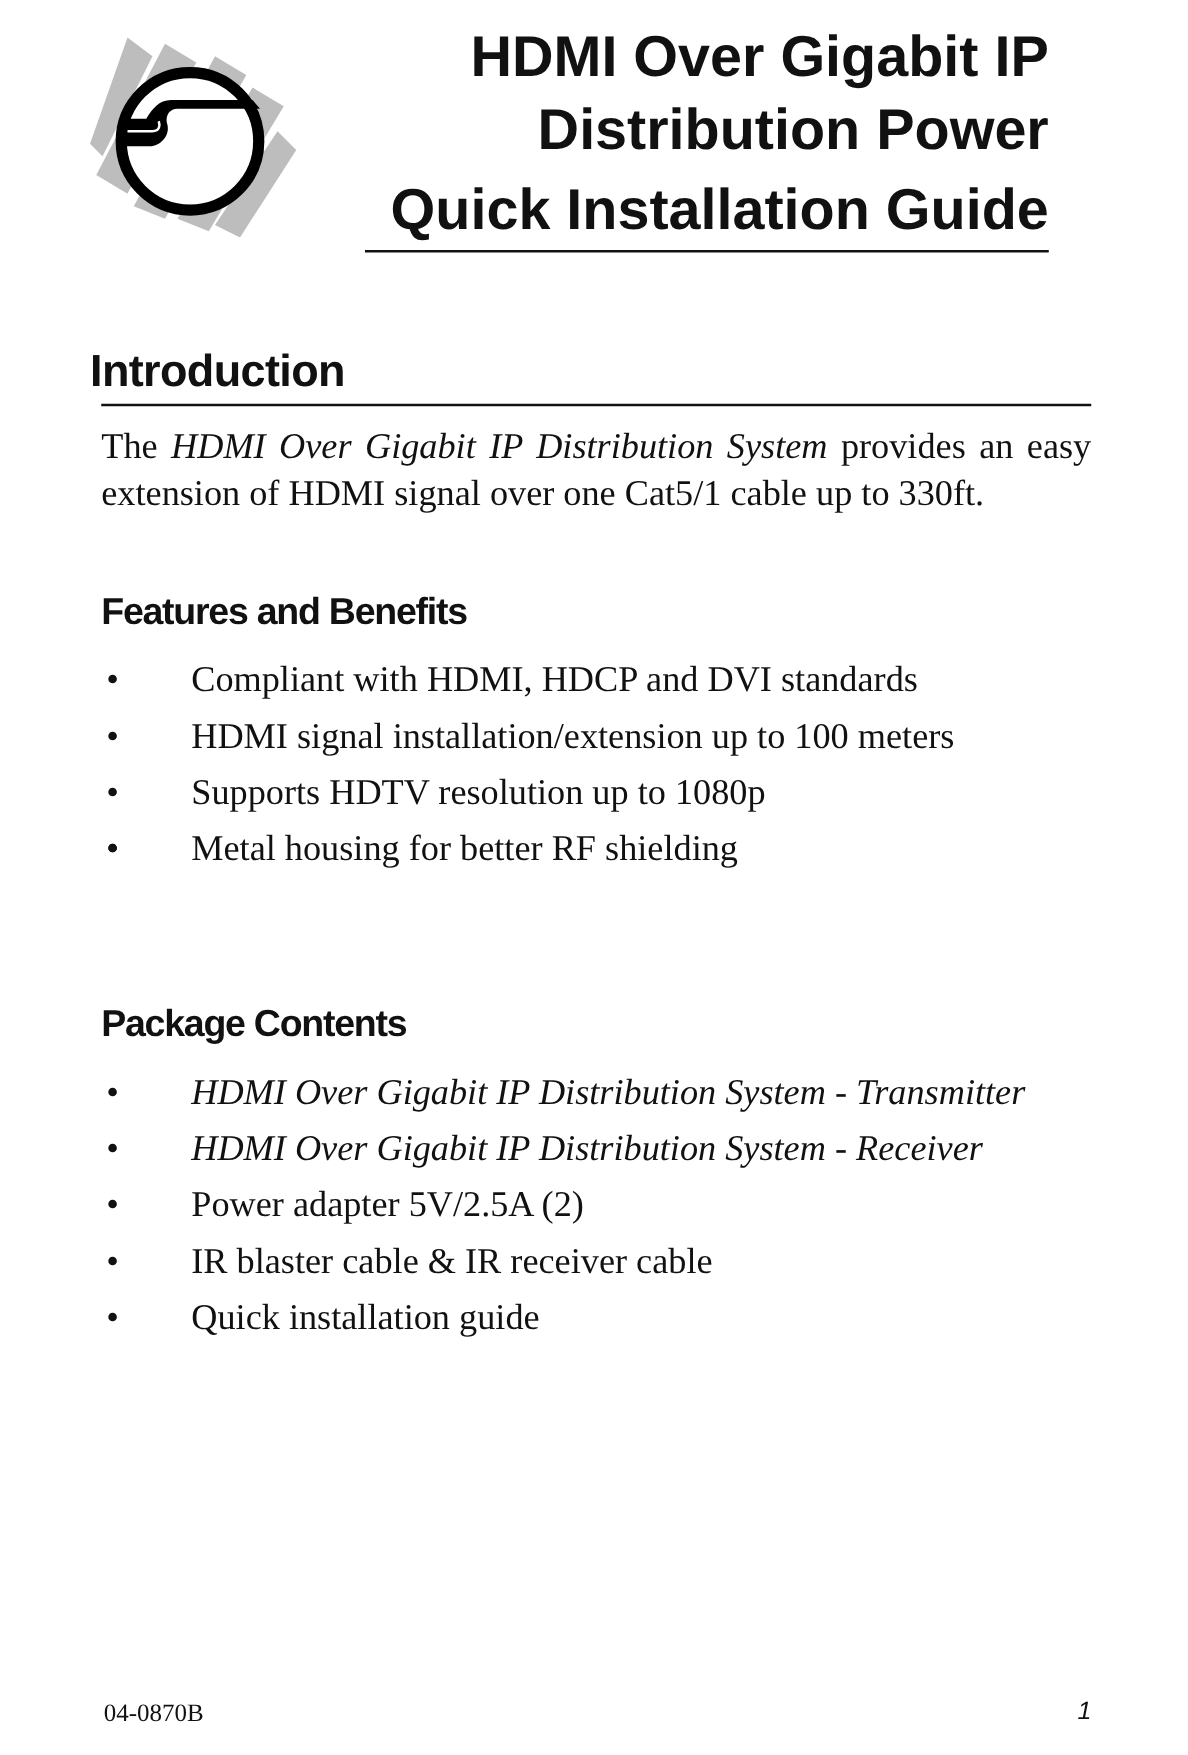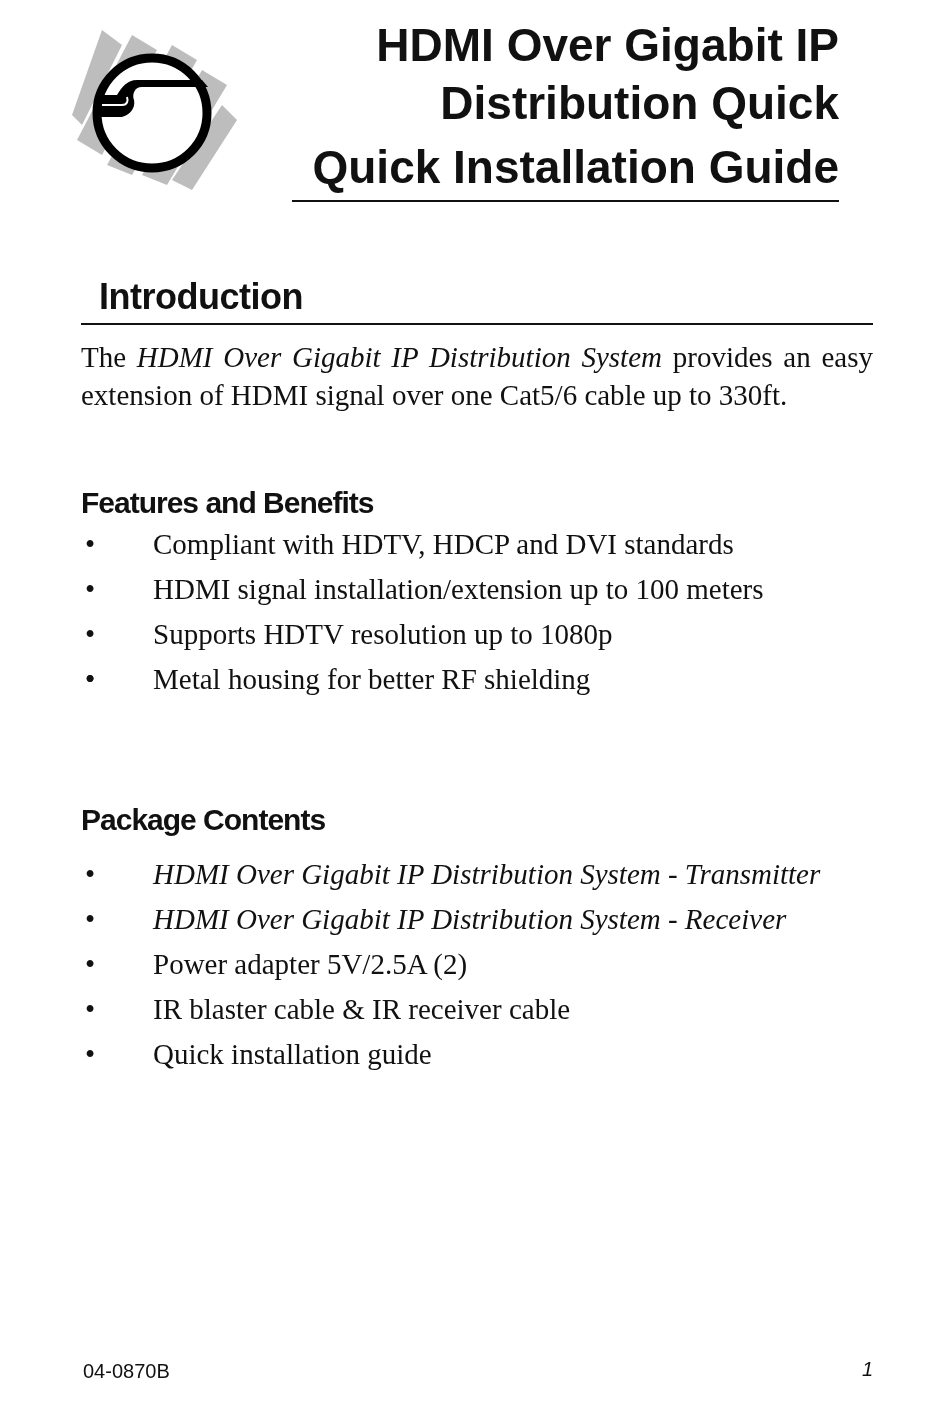--- a/index.html
+++ b/index.html
@@ -3,66 +3,66 @@
 <meta charset="utf-8">
 <style>
   html, body { margin:0; padding:0; background:#fff; }
   body { width:950px; height:1404px; position:relative; overflow:hidden; color:#111; }
   .logo { position:absolute; left:72px; top:25px; width:165px; height:165px; }
   .title { position:absolute; left:292px; width:547px; top:16px; text-align:right;
     font-family:"Liberation Sans", sans-serif; font-weight:bold; color:#111; }
   .title .l1, .title .l2 { font-size:46px; line-height:58px; }
   .title .l3 { font-size:46px; line-height:58px; margin-top:6px; }
   .title-rule { position:absolute; left:292px; width:547px; top:200px; height:2px; background:#111; }
-  .h1 { position:absolute; left:99px; top:276px; font-family:"Liberation Sans", sans-serif;
+  .h1 { position:absolute; left:72px; top:276px; font-family:"Liberation Sans", sans-serif;
     font-weight:bold; font-size:36px; letter-spacing:-0.5px; }
   .h1-rule { position:absolute; left:81px; width:792px; top:323px; height:2px; background:#111; }
   .intro { position:absolute; left:81px; top:338px; width:792px; font-family:"Liberation Serif", serif;
     font-size:29px; line-height:38px; text-align:justify; }
   .intro i { font-style:italic; }
   .h2 { position:absolute; left:81px; font-family:"Liberation Sans", sans-serif; font-weight:bold;
     font-size:30px; letter-spacing:-1px; }
   ul.bl { position:absolute; left:81px; width:792px; margin:0; padding:0; list-style:none;
     font-family:"Liberation Serif", serif; font-size:29px; line-height:38px; }
   ul.bl li { position:relative; padding-left:72px; margin-bottom:7px; text-align:justify; }
   ul.bl li .dot { position:absolute; left:4px; top:0; }
   ul.bl li.it .txt { font-style:italic; }
-  .footer-code { position:absolute; left:83px; top:1360px; font-family:Liberation Sans, sans-serif; font-size:20px; }
+  .footer-code { position:absolute; left:83px; top:1360px; font-family:Liberation Serif, serif; font-size:20px; }
   .footer-page { position:absolute; left:862px; top:1358px; font-family:"Liberation Sans", sans-serif; font-size:20px; font-style:italic; }
 </style>
 </head>
 <body>
 
 <svg class="logo" viewBox="0 0 165 165">
   <g fill="#bdbdbd">
     <polygon points="30,5 50,20 10,100 0,90"></polygon>
     <polygon points="60,10 85,25 30,130 5,115"></polygon>
     <polygon points="100,20 125,35 60,150 35,140"></polygon>
     <polygon points="130,45 155,60 95,160 70,150"></polygon>
     <polygon points="150,80 165,95 120,165 100,155"></polygon>
   </g>
   <circle cx="80" cy="88" r="55" fill="#fff" stroke="#000" stroke-width="9"></circle>
   <path d="M28,80 L28,70 L45,70 C50,62 55,55 65,55 L130,55 L136,62 L70,62 C62,62 60,70 62,75 C64,85 55,92 48,92 L26,92 Z" fill="#000"></path>
   <path d="M30,80 L50,80 C56,80 56,75 55,72" fill="none" stroke="#fff" stroke-width="2"></path>
 </svg>
 
 <div class="title">
   <div class="l1">HDMI Over Gigabit IP</div>
-  <div class="l2">Distribution Quick</div>
+  <div class="l2">Distribution Power</div>
   <div class="l3">Quick Installation Guide</div>
 </div>
 <div class="title-rule"></div>
 
 <div class="h1">Introduction</div>
 <div class="h1-rule"></div>
-<div class="intro"><span>The </span><i>HDMI Over Gigabit IP Distribution System</i><span> provides an easy extension of HDMI signal over one Cat5/6 cable up to 330ft.</span></div>
+<div class="intro"><span>The </span><i>HDMI Over Gigabit IP Distribution System</i><span> provides an easy extension of HDMI signal over one Cat5/1 cable up to 330ft.</span></div>
 
-<div class="h2" style="top:473px;margin-top:13px;">Features and Benefits</div>
+<div class="h2" style="top:473px;">Features and Benefits</div>
 <ul class="bl" style="top:525px;">
-  <li><span class="dot">•</span><span class="txt">Compliant with HDTV, HDCP and DVI standards</span></li>
+  <li><span class="dot">•</span><span class="txt">Compliant with HDMI, HDCP and DVI standards</span></li>
   <li><span class="dot">•</span><span class="txt">HDMI signal installation/extension up to 100 meters</span></li>
   <li><span class="dot">•</span><span class="txt">Supports HDTV resolution up to 1080p</span></li>
   <li><span class="dot">•</span></li>
   <li><span class="dot">•</span><span class="txt">Metal housing for better RF shielding</span></li>
 </ul>
 
 <div class="h2" style="top:803px;">Package Contents</div>
 <ul class="bl" style="top:855px;">
   <li class="it"><span class="dot">•</span><span class="txt">HDMI Over Gigabit IP Distribution System - Transmitter</span></li>
   <li class="it"><span class="dot">•</span><span class="txt">HDMI Over Gigabit IP Distribution System - Receiver</span></li>

